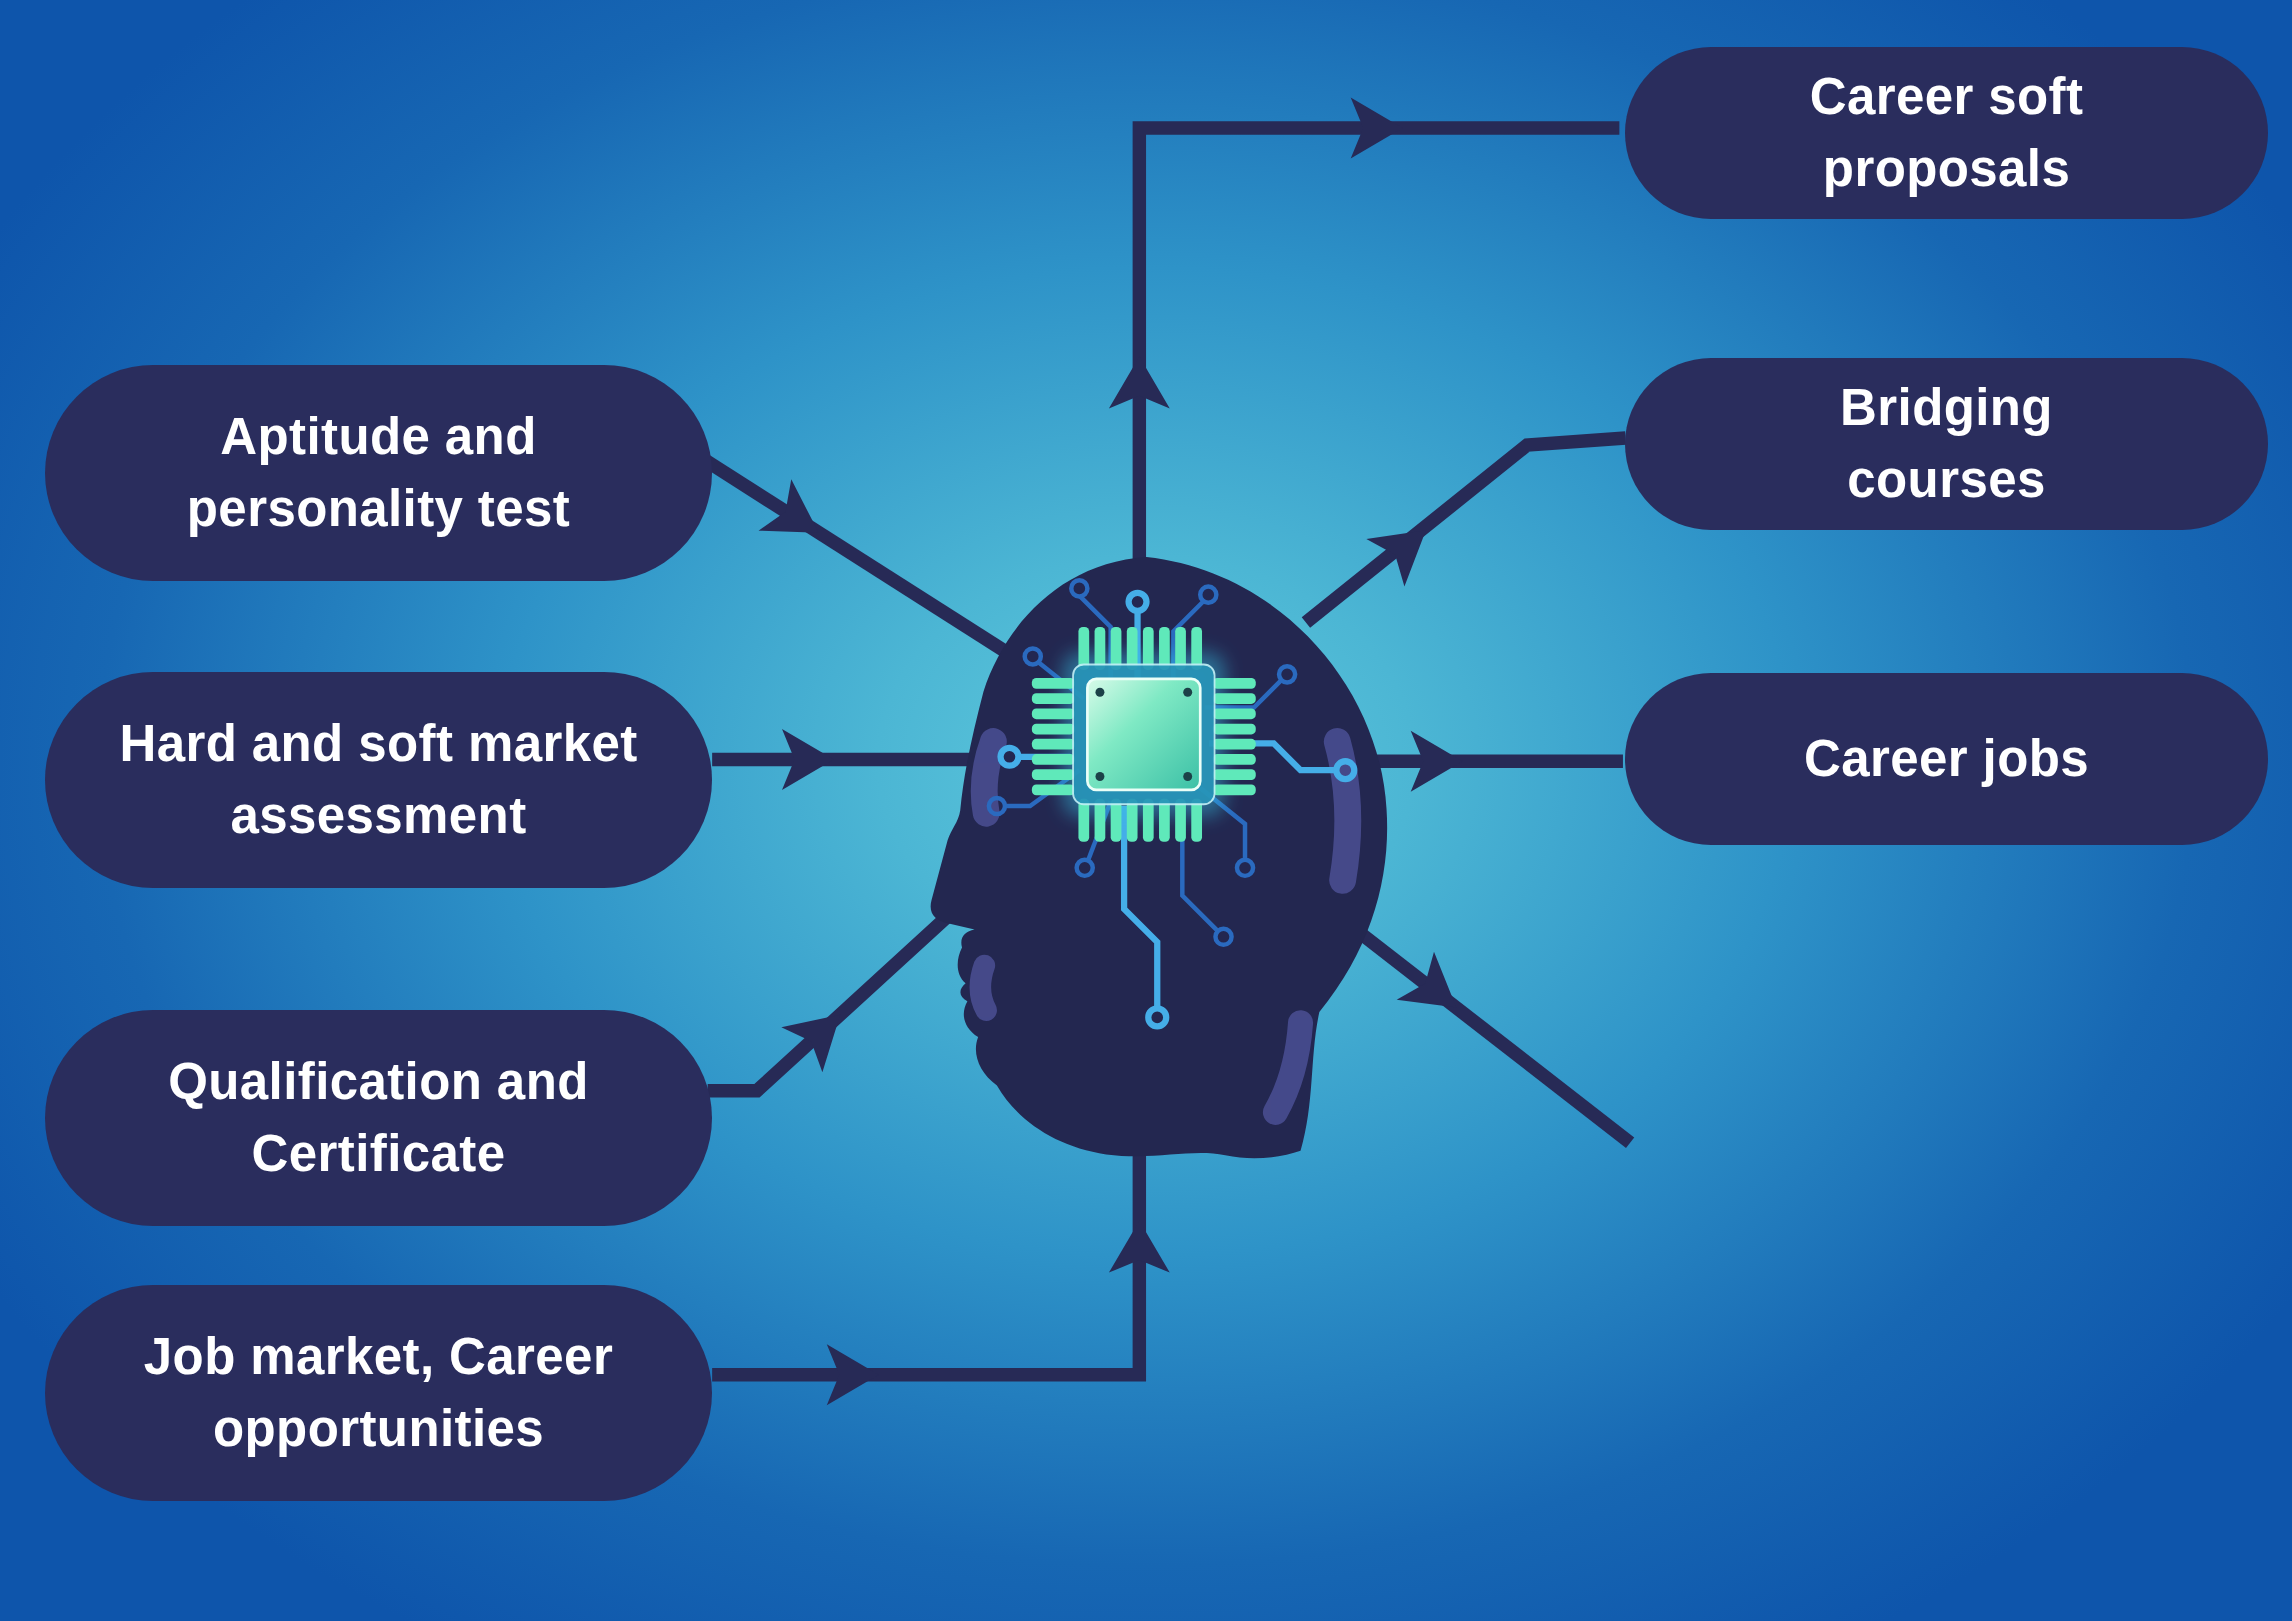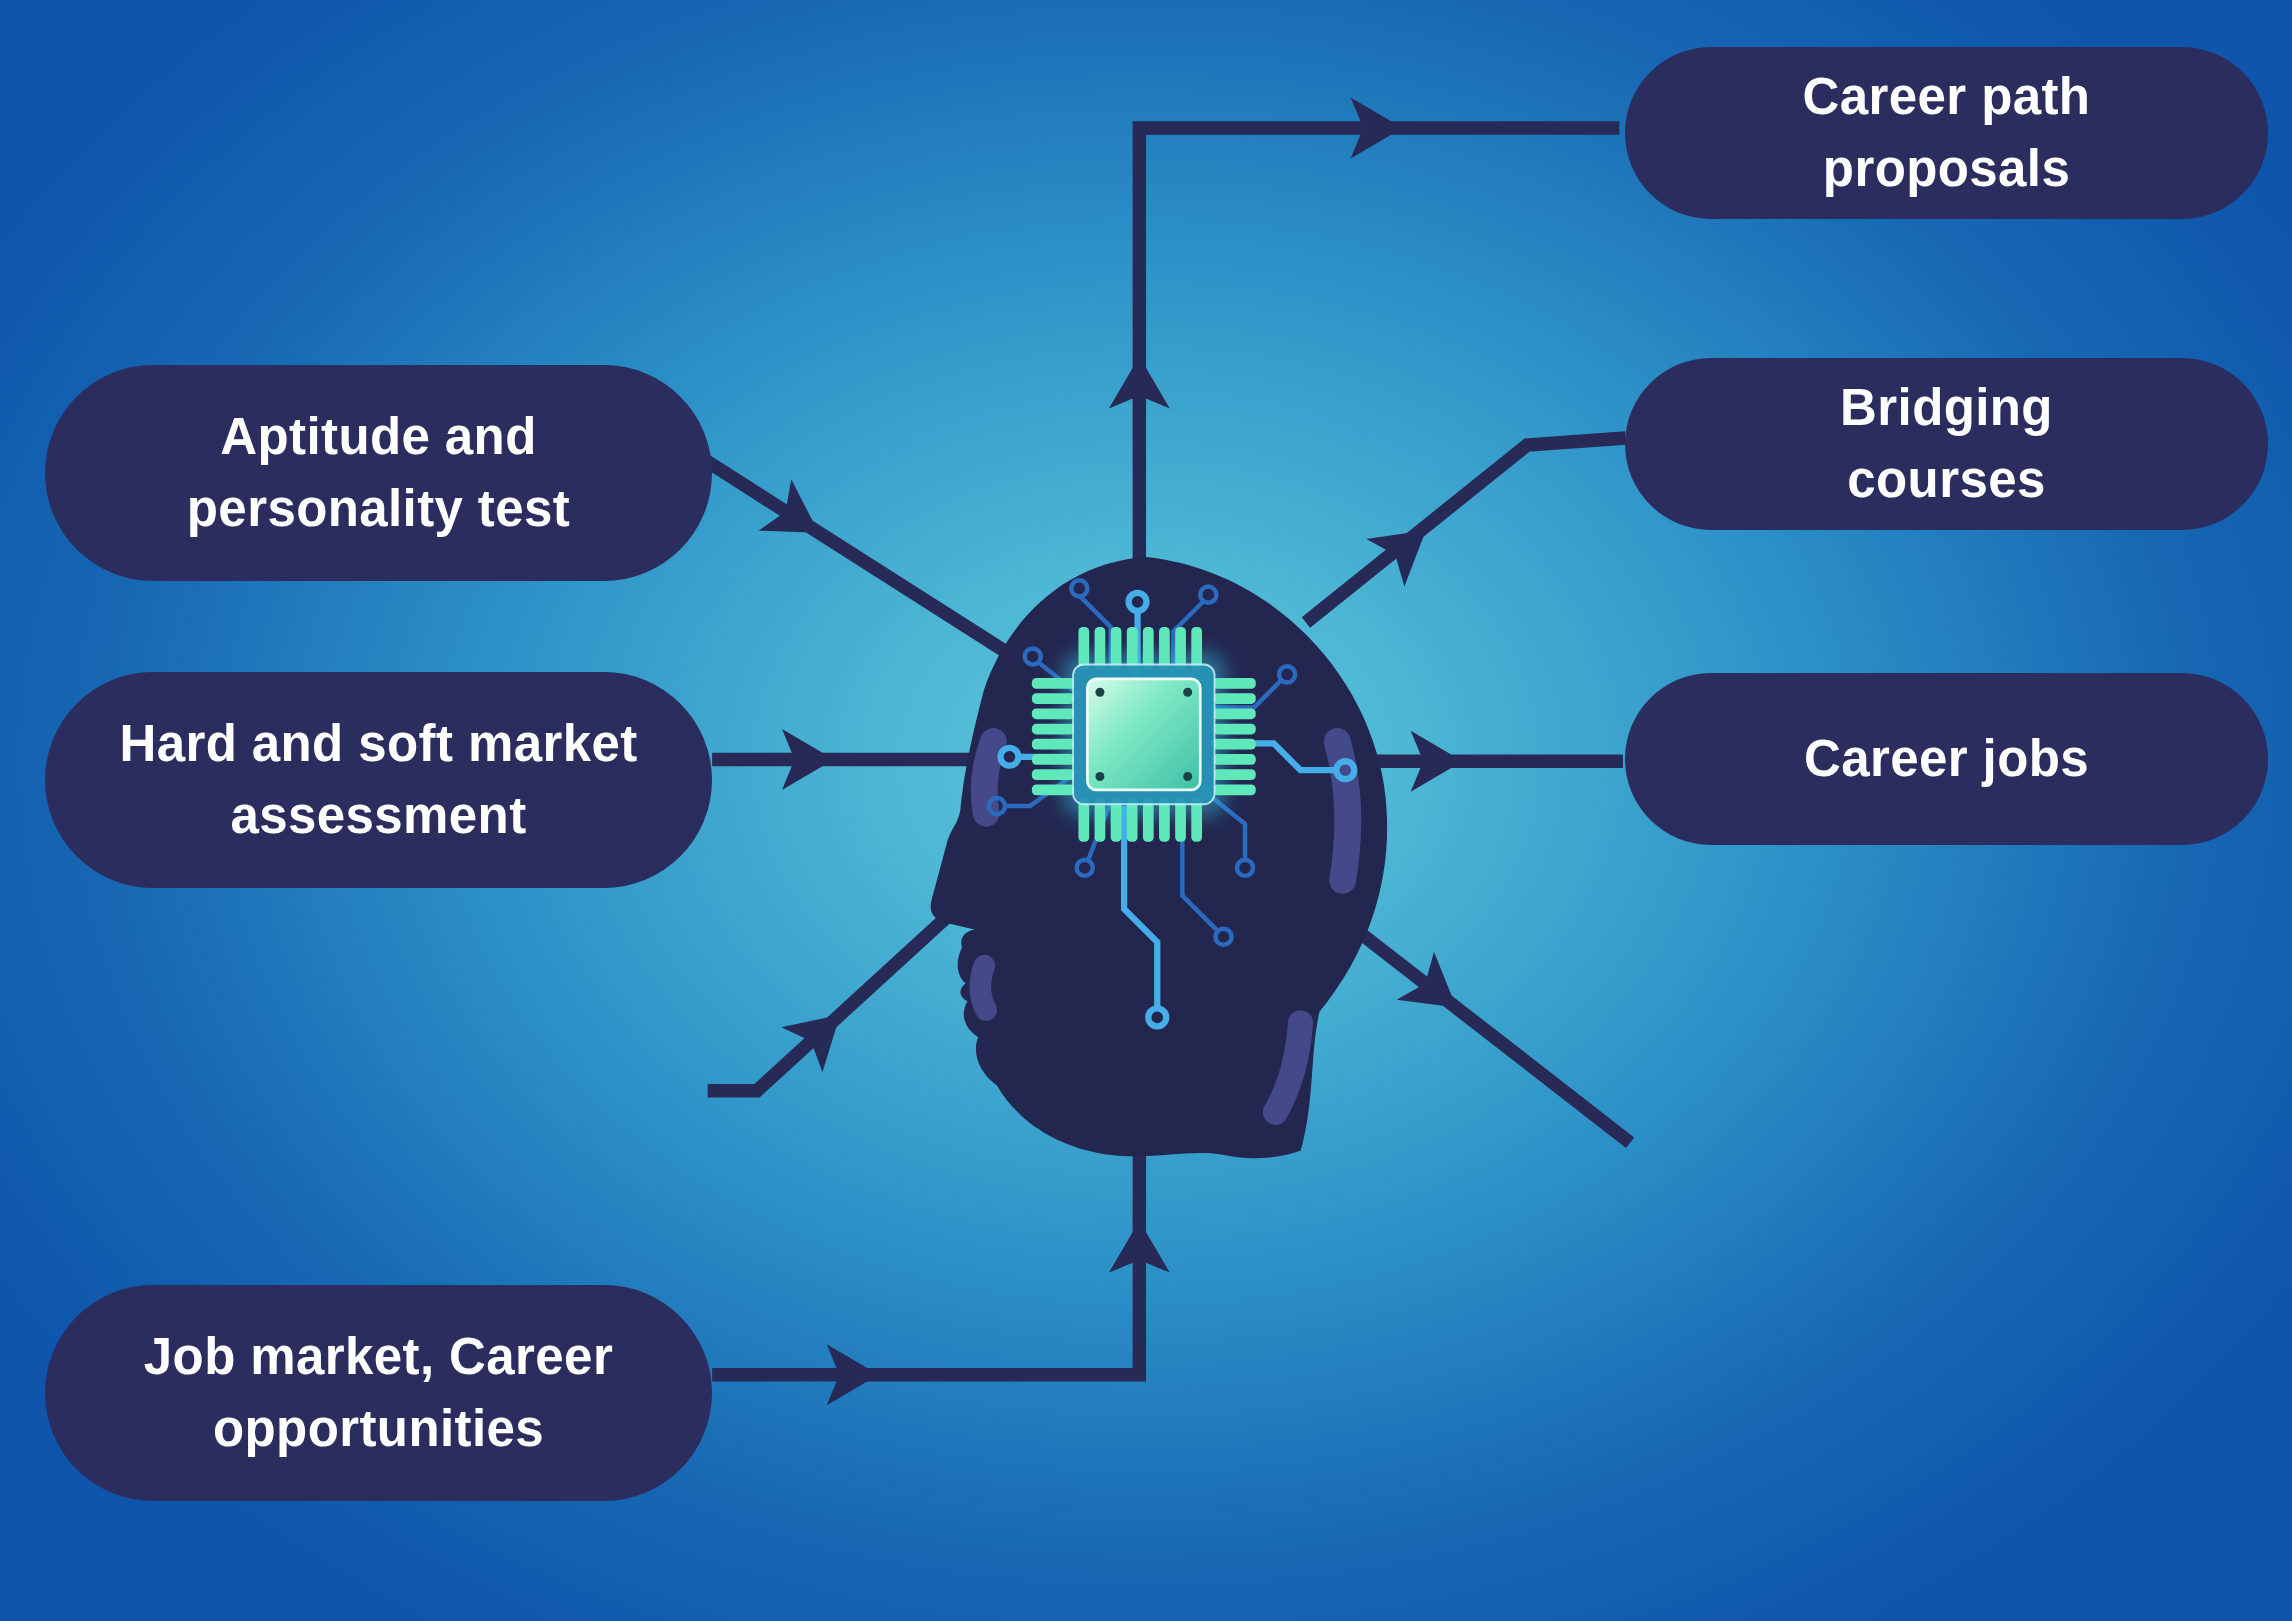--- a/index.html
+++ b/index.html
@@ -187,22 +187,24 @@
             <circle cx="1326" cy="867" r="5"></circle>
         </g>
       </g>
     </g>
   </svg>
 
   <div class="pill left" id="node-aptitude">Aptitude and
 personality test</div>
   <div class="pill left" id="node-skills">Hard and soft market
 assessment</div>
+  <div class="pill left" id="node-qualification">Qualification and
+Certificate</div>
   <div class="pill left" id="node-jobmarket">Job market, Career
 opportunities</div>
-  <div class="pill right" id="node-careerpath">Career path
+  <div class="pill right" id="node-careerpath">Career soft
 proposals</div>
   <div class="pill right" id="node-bridging">Bridging
 courses</div>
   <div class="pill right" id="node-targetjobs">Career jobs</div>
 
 </div>
 
 
 </body></html>

